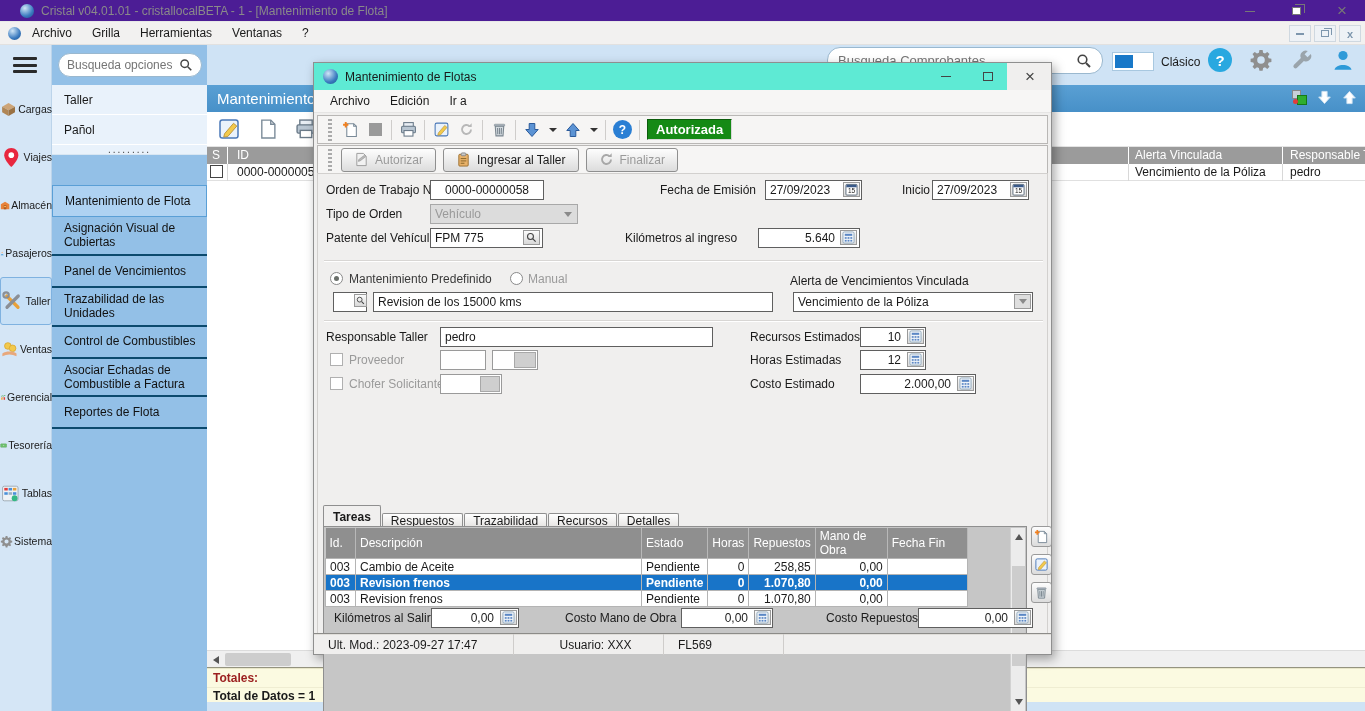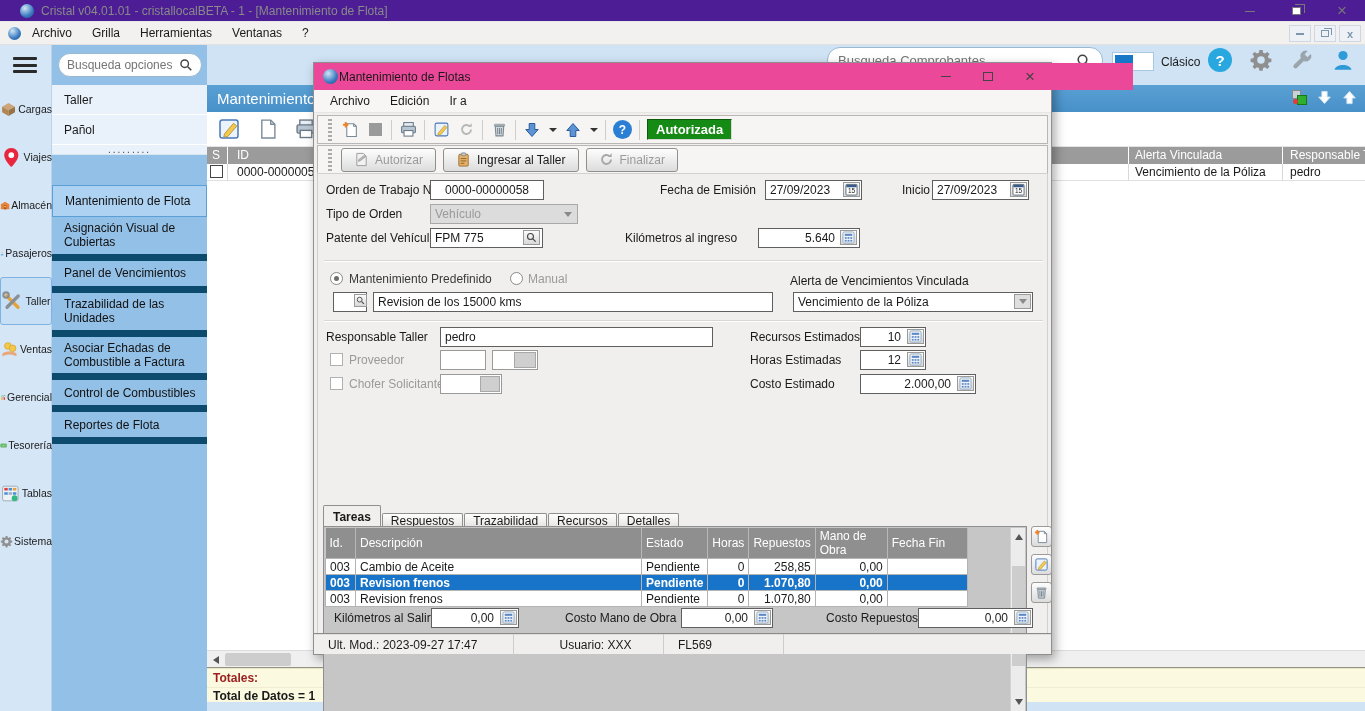--- a/index.html
+++ b/index.html
@@ -35,21 +35,21 @@
   .rail-lb{font-size:10.5px;color:#1a1a1a;white-space:nowrap}
 
   
   .navpanel{left:52px;top:45px;width:155px;height:666px;background:#93c0e7}
   .nav-search{position:absolute;left:6px;top:8px;width:144px;height:24px;background:#fff;border:1px solid #9ab8cf;border-radius:12px;display:flex;align-items:center;padding:0 8px;gap:4px}
   .nav-search input{border:none;outline:none;width:108px;font-family:"Liberation Sans",sans-serif;font-size:12px;color:#333;background:transparent}
   .nav-top{position:absolute;left:0;top:40px;width:155px}
   .nav-top-item{height:30px;background:#e9f2fb;border-bottom:1px solid #fff;display:flex;align-items:center;padding-left:12px;color:#1a1a1a}
   .nav-dots{height:10px;background:#e9f2fb;display:flex;align-items:center;justify-content:center;color:#444;font-size:10px;letter-spacing:2px;border-bottom:1px solid #d8e6f2}
   .nav-group{position:absolute;left:0;top:140px;width:155px}
-  .nav-item{min-height:32px;display:flex;align-items:center;padding:4px 4px 4px 12px;color:#111;border-bottom:7px solid #0c4a6e;line-height:1.2}
+  .nav-item{min-height:32px;display:flex;align-items:center;padding:4px 4px 4px 12px;color:#111;border-bottom:2px solid #0c4a6e;line-height:1.2}
   .nav-item.selected{background:#aed2f2;border:1px solid #5a9fd6}
 
   
   .cmp-search{left:827px;top:47px;width:276px;height:27px;background:#fff;border:1px solid #9ab8cf;border-radius:13px;display:flex;align-items:center;padding:0 10px;justify-content:space-between}
   .cmp-search input{border:none;outline:none;width:220px;font-family:"Liberation Sans",sans-serif;font-size:13px;color:#0369a1;background:transparent}
   .toggle{left:1112px;top:52px;width:42px;height:19px;background:#fff;border:1px solid #a8c8e0;padding:2px}
   .toggle-knob{width:18px;height:13px;background:#1878c8}
   .theme-lb{left:1161px;top:55px;color:#1a1a1a;font-size:12px}
   .help-circle{width:24px;height:24px;border-radius:50%;background:#29a8e0;color:#fff;font-weight:bold;font-size:15px;display:flex;align-items:center;justify-content:center}
   .topbar-icons{left:1208px;top:48px;display:flex;gap:17px;align-items:center}
@@ -73,21 +73,21 @@
   .hscroll{position:absolute;left:0;top:565px;width:1158px;height:17px;background:#f0f0f0;border-top:1px solid #dcdcdc}
   .hs-arrow{position:absolute;left:2px;top:2px;width:14px;height:13px;display:flex;align-items:center;justify-content:center;color:#555;font-size:10px}
   .hs-thumb{position:absolute;left:18px;top:2px;width:66px;height:13px;background:#cdcdcd;border-radius:2px}
   .totals{position:absolute;left:0;top:582px;width:1158px;height:35px;background:#fbfae1;border-top:2px groove #e8e6c8}
   .totals-l1{position:absolute;left:6px;top:2px;color:#9c2020;font-weight:bold}
   .totals-sep{position:absolute;left:0;top:18px;width:1158px;height:1px;background:#efedd2}
   .totals-l2{position:absolute;left:6px;top:20px;color:#1a1a1a;font-weight:bold}
 
   
   .dialog{left:313px;top:62px;width:739px;height:593px;background:#f0efee;border:1px solid #8f8f8f;box-shadow:3px 4px 10px rgba(0,0,0,.35)}
-  .dlg-titlebar{position:absolute;left:0;top:0;width:819px;height:27px;background:#ec4899;display:flex;align-items:center;gap:1px;padding-left:9px}
+  .dlg-titlebar{position:absolute;left:0;top:0;width:693px;height:27px;background:#5eead4;display:flex;align-items:center;gap:7px;padding-left:9px}
   .dlg-title{font-size:12px;color:#1a1a1a}
   .dlg-ctl{position:absolute;right:0;top:0;height:27px;display:flex}
   .dlg-btn{width:42px;height:27px;display:flex;align-items:center;justify-content:center;color:#444}
   .ic-max{width:10px;height:9px;border:1px solid #444}
   .dlg-menubar{position:absolute;left:0;top:27px;width:737px;height:23px;background:#f7f6f5;display:flex;align-items:center;padding-left:6px;border-bottom:1px solid #e6e5e4}
   .dlg-menu-item{padding:2px 10px}
   .bar-frame{position:absolute;left:3px;width:731px;height:29px;border:1px solid #b9b7b5;background:#f6f5f4;display:flex;align-items:center;gap:7px;padding-left:10px}
   .grip{width:4px;height:22px;background:repeating-linear-gradient(#aaa 0 2px,transparent 2px 4px);margin-right:2px}
   .tb-sep{width:1px;height:20px;background:#cfcdcb}
   .tb-ic{width:18px;height:18px;display:flex;align-items:center;justify-content:center}
@@ -380,22 +380,22 @@
     <div class="nav-top">
       <div class="nav-top-item">Taller</div>
       <div class="nav-top-item">Pañol</div>
       <div class="nav-dots">.........</div>
     </div>
     <div class="nav-group">
       <div class="nav-item selected">Mantenimiento de Flota</div>
       <div class="nav-item">Asignación Visual de Cubiertas</div>
       <div class="nav-item">Panel de Vencimientos</div>
       <div class="nav-item">Trazabilidad de las Unidades</div>
+      <div class="nav-item">Control de Combustibles</div>
       <div class="nav-item" style="min-height:38px">Asociar Echadas de Combustible a Factura</div>
-      <div class="nav-item">Control de Combustibles</div>
       <div class="nav-item">Reportes de Flota</div>
     </div>
   </div>
 
   <div class="abs cmp-search">
     <input placeholder="Busqueda Comprobantes" style="">
     <svg width="16" height="16">
         <use href="#i-mag"></use>
       </svg>
   </div>

